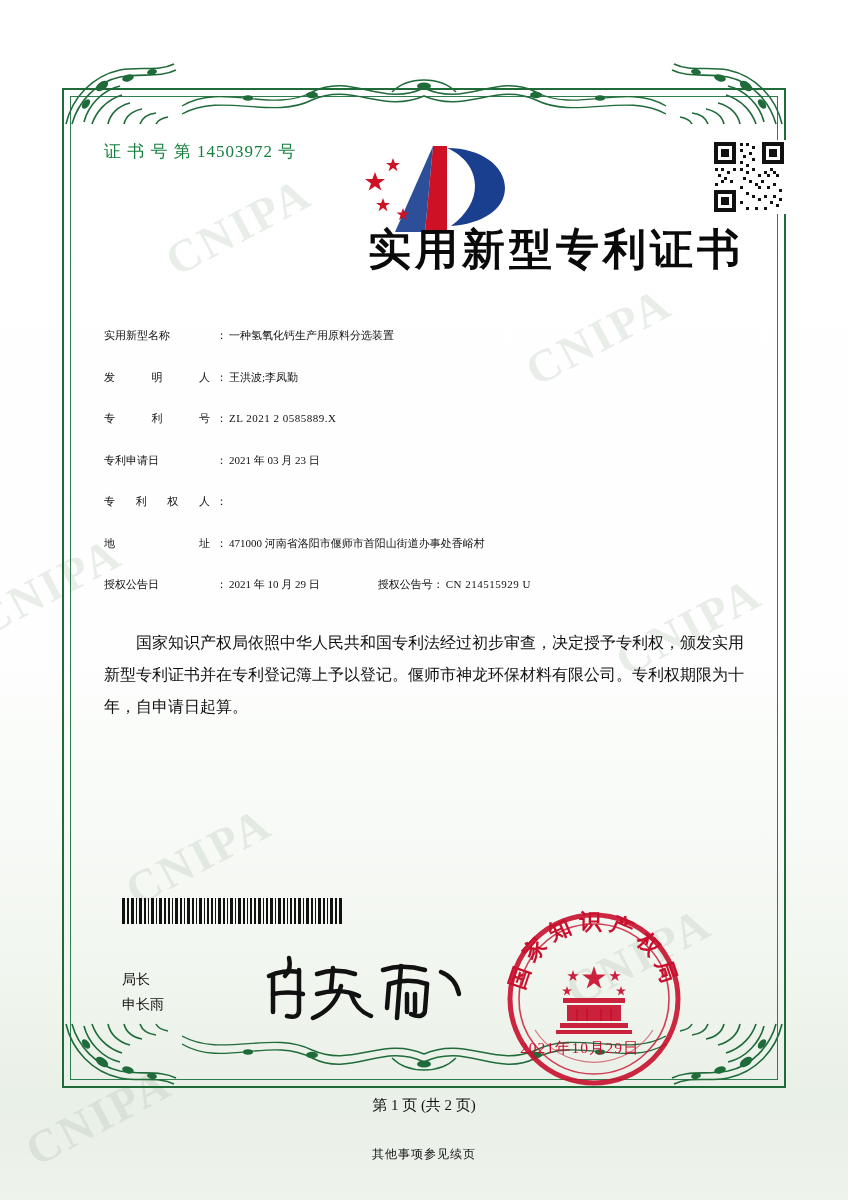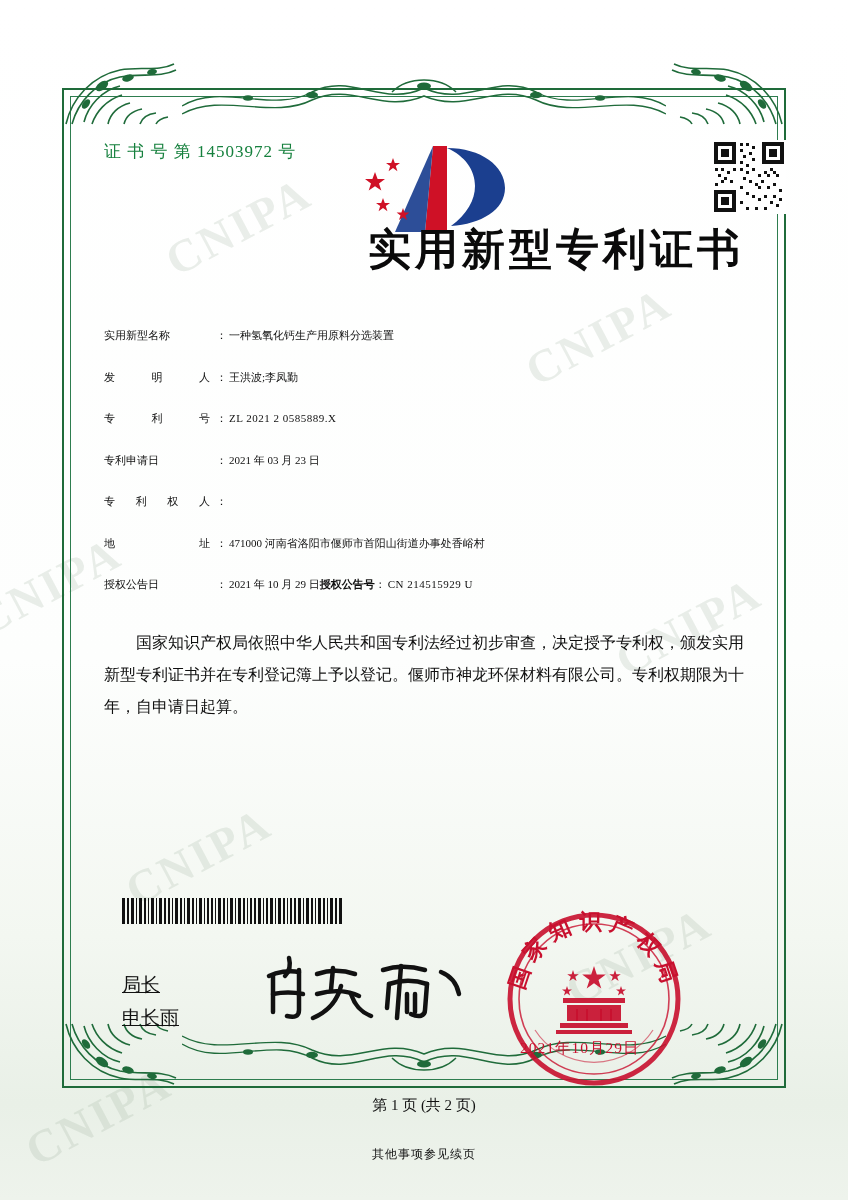--- a/index.html
+++ b/index.html
@@ -130,21 +130,21 @@
   .f-label.spread {
     display: flex;
     justify-content: space-between;
     padding-right: 6px;
     box-sizing: border-box;
   }
   .f-colon { margin: 0 2px 0 0; }
   .f-value { flex: 1; }
   .f-value-mono { font-family: "Liberation Serif", serif; letter-spacing: 0.5px; }
   .inline-second {
-    font-weight: bold;
+    margin-left: 58px;
   }
 
   .paras {
     margin-top: 34px;
     font-size: 16px;
     line-height: 2.0;
     color: #101010;
     text-align: justify;
   }
   .para { text-indent: 2em; margin: 0 0 2px 0; }
@@ -157,24 +157,23 @@
     width: 222px;
     height: 26px;
   }
   .barcode svg { display: block; }
 
   
   .sig-block {
     position: absolute;
     left: 122px;
     top: 968px;
-    font-size: 19px;
+    font-size: 14px;
     line-height: 1.75;
     color: #111;
-    text-decoration: underline;
   }
   .sig-script {
     position: absolute;
     left: 255px;
     top: 950px;
     width: 220px;
     height: 80px;
   }
 
   

